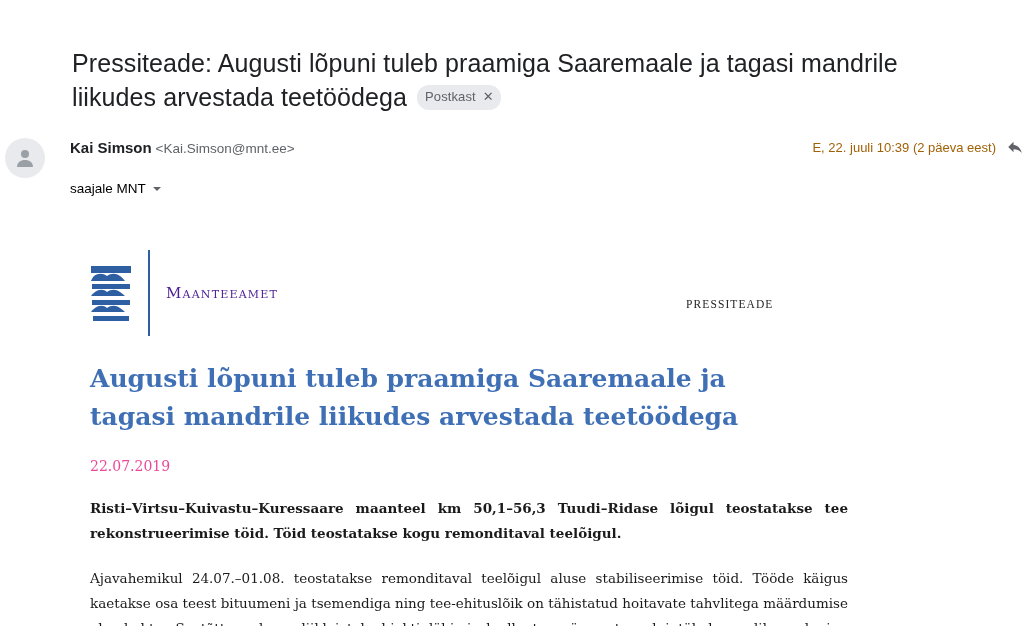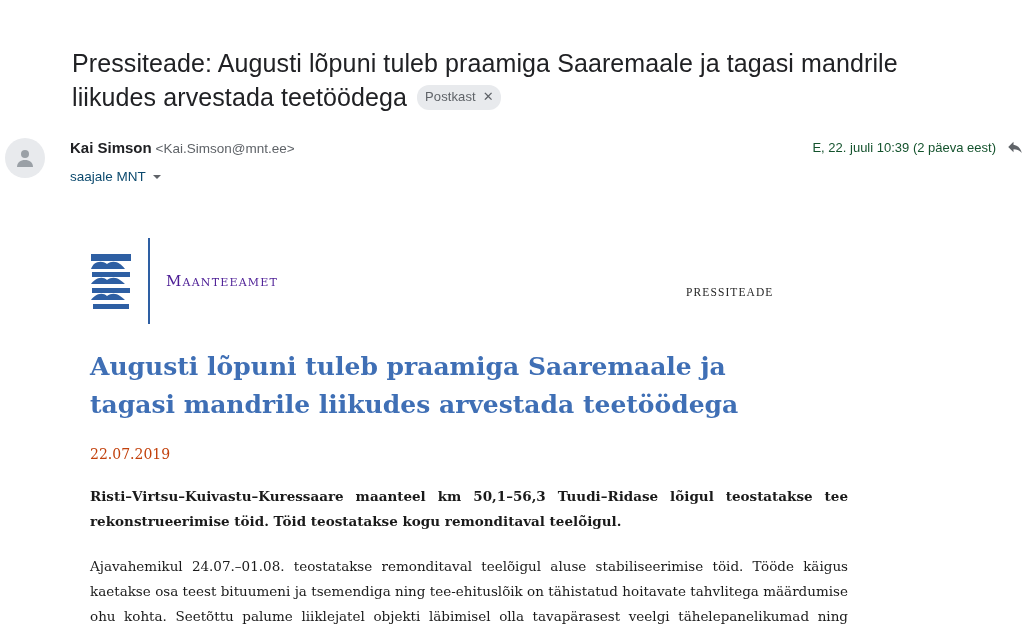--- a/index.html
+++ b/index.html
@@ -78,37 +78,37 @@
   .sender-name {
     font-weight: bold;
     font-size: 15px;
     color: #202124;
   }
   .sender-email {
     color: #5f6368;
     font-size: 13.5px;
   }
   .recipient-line {
-    margin-top: 10px;
-    font-size: 13.5px;
-    color: #0c4a6e;
+    margin-top: 22px;
+    font-size: 13.5px;
+    color: #000000;
     display: flex;
     align-items: center;
   }
   .caret {
     display: inline-block;
     margin-left: 7px;
     width: 0; height: 0;
     border-left: 4px solid transparent;
     border-right: 4px solid transparent;
     border-top: 4px solid #5f6368;
   }
   .date-line {
     font-size: 13px;
-    color: #14532d;
+    color: #a16207;
     white-space: nowrap;
     padding-top: 4px;
     margin-right: 18px;
   }
   .reply-arrow {
     position: absolute;
     right: 0px;
     top: 24px;
     color: #5f6368;
   }
@@ -160,21 +160,21 @@
     font-family: "DejaVu Serif", serif;
     font-weight: bold;
     font-size: 25px;
     line-height: 38px;
     color: #3f6fb5;
   }
   .pr-date {
     margin: 22px 0 0 90px;
     font-family: "DejaVu Serif", serif;
     font-size: 14px;
-    color: #c2410c;
+    color: #ec4899;
   }
 
   .pr-lead {
     margin: 22px 0 0 90px;
     width: 758px;
     font-family: "DejaVu Serif", serif;
     font-weight: bold;
     font-size: 13.5px;
     line-height: 25px;
     color: #1a1a1a;

